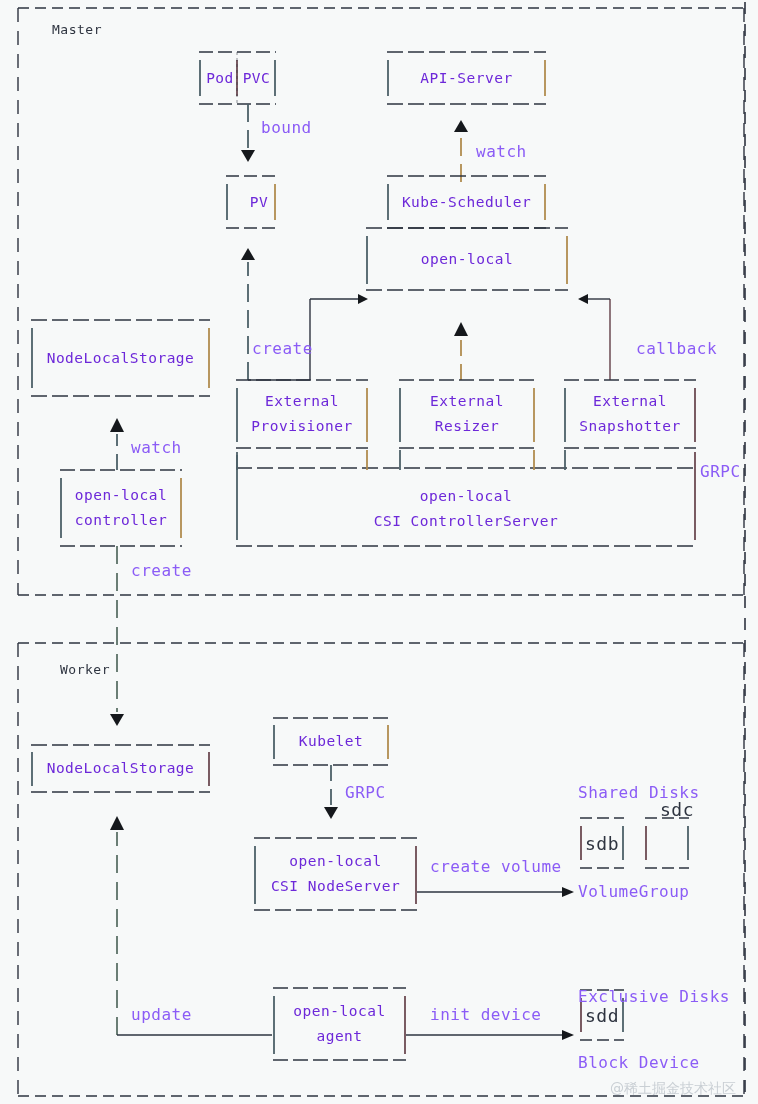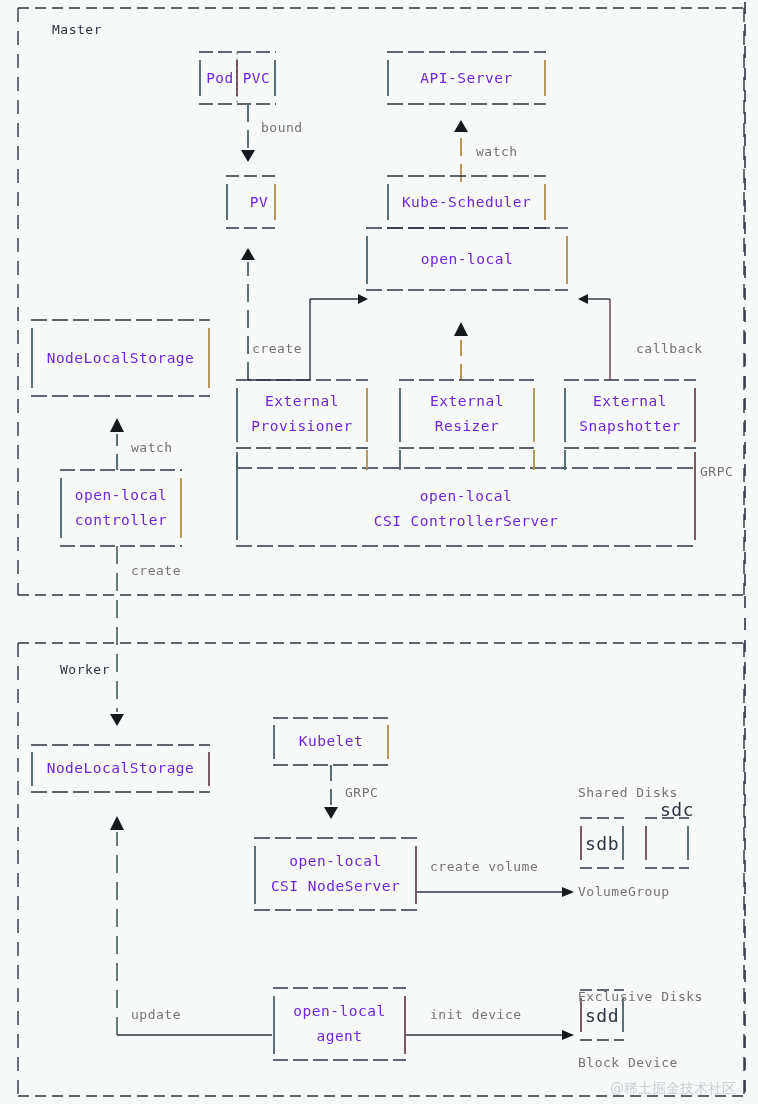--- a/index.html
+++ b/index.html
@@ -16,23 +16,23 @@
     overflow: hidden;
   }
   svg.layer {
     position: absolute;
     left: 0; top: 0;
     width: 758px; height: 1104px;
     pointer-events: none;
   }
   .lbl {
     position: absolute;
-    color: #737373;
-    font-family: "DejaVu Sans Mono", "Liberation Mono", monospace;
-    font-size: 13px;
+    color: #8b5cf6;
+    font-family: "DejaVu Sans Mono", "Liberation Mono", monospace;
+    font-size: 16px;
     line-height: 16px;
     white-space: pre;
     letter-spacing: 0.5px;
   }
   .box-text {
     position: absolute;
     display: flex;
     flex-direction: column;
     align-items: center;
     justify-content: center;

